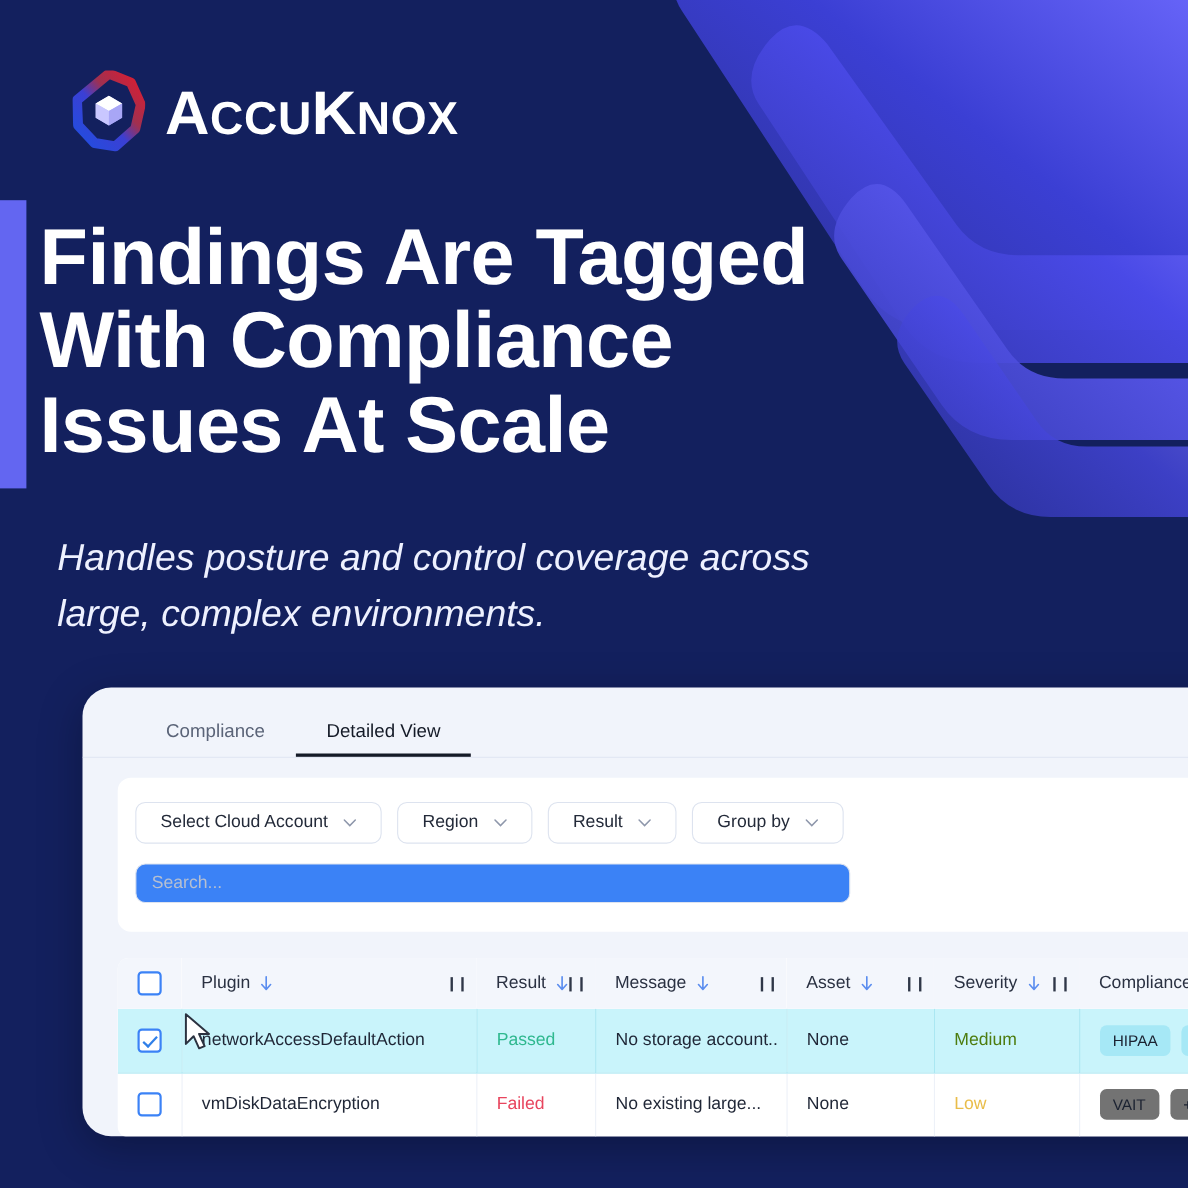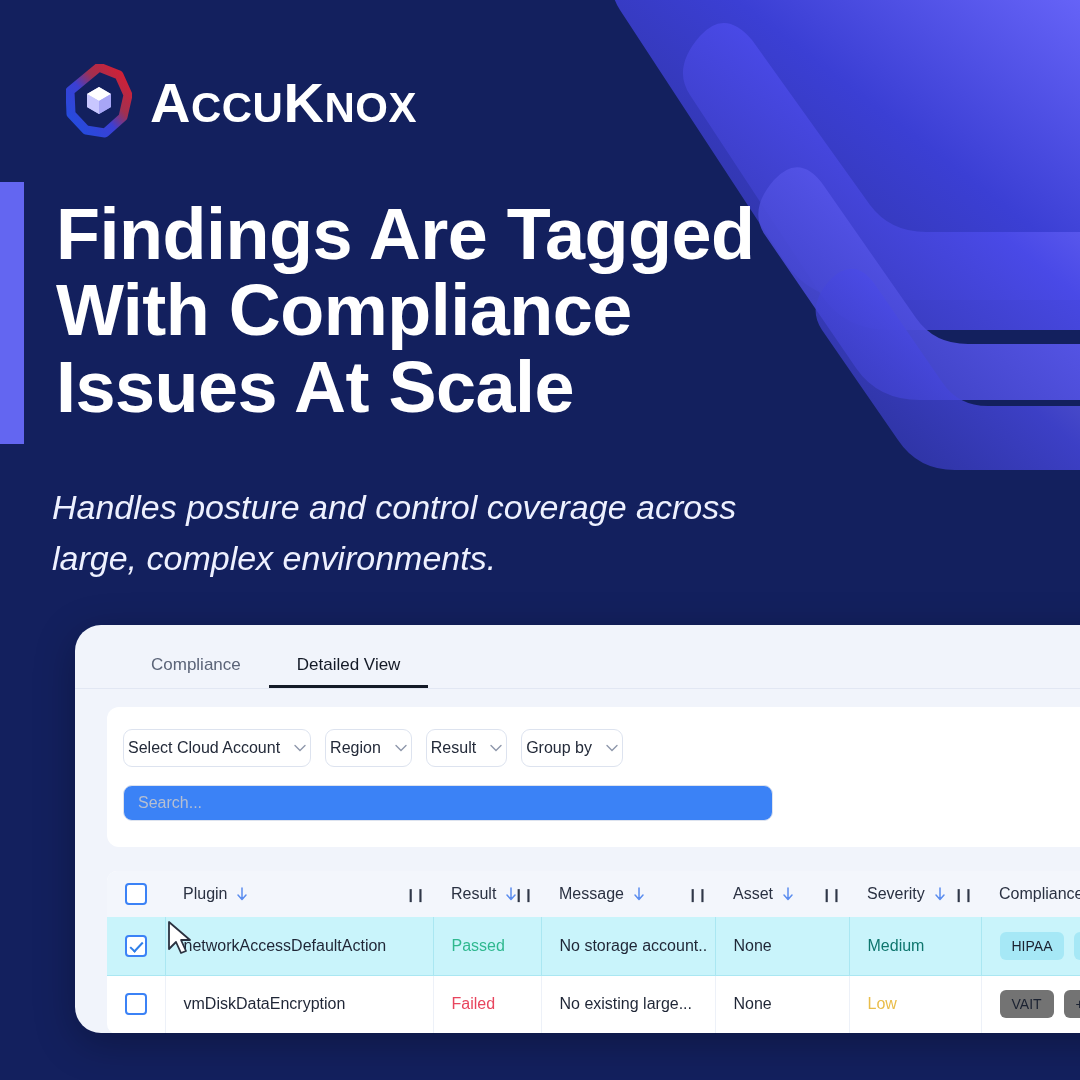--- a/index.html
+++ b/index.html
@@ -37,21 +37,21 @@
     font-weight: 700;
     letter-spacing: 0.5px;
     line-height: 1;
     white-space: nowrap;
   }
   .brand-name .sm { font-size: 42px; }
 
   
   .hero {
     position: absolute;
-    left: 56px; top: 196px;
+    left: 36px; top: 196px;
     z-index: 3;
     width: 800px;
   }
   .hero h1 {
     color: #ffffff;
     font-size: 72px;
     font-weight: 700;
     line-height: 1.06;
     letter-spacing: -0.5px;
   }
@@ -108,21 +108,21 @@
   .filter-card {
     margin: 18px 24px 0 32px;
     background: #ffffff;
     border-radius: 12px 0 0 12px;
     padding: 22px 0 26px 16px;
   }
   .filter-row { display: flex; gap: 14px; align-items: center; }
   .dropdown {
     display: inline-flex; align-items: center; gap: 14px;
     height: 38px;
-    padding: 0 4px;
+    padding: 0 22px;
     border: 1px solid #dde3ef;
     border-radius: 9px;
     background: #fff;
     font-size: 16px;
     color: #232a39;
     white-space: nowrap;
     cursor: pointer;
     justify-content: flex-end;
   }
   .chev { color: #8e97ab; display: inline-block; }
@@ -204,21 +204,21 @@
     content: "";
     position: absolute; left: 6px; top: 2px;
     width: 5px; height: 11px;
     border: solid #2f7fe8;
     border-width: 0 2.5px 2.5px 0;
     transform: rotate(43deg);
   }
 
   .res-pass { color: #2fb88f; }
   .res-fail { color: #e8455e; }
-  .sev-medium { color: #0f766e; }
+  .sev-medium { color: #4d7c0f; }
   .sev-low { color: #e9bd4a; }
 
   .chips { display: flex; gap: 10px; align-items: center; }
   .chip {
     font-size: 14px;
     color: #1b2231;
     border-radius: 6px;
     padding: 6px 12px;
     background: #737373;
     white-space: nowrap;

